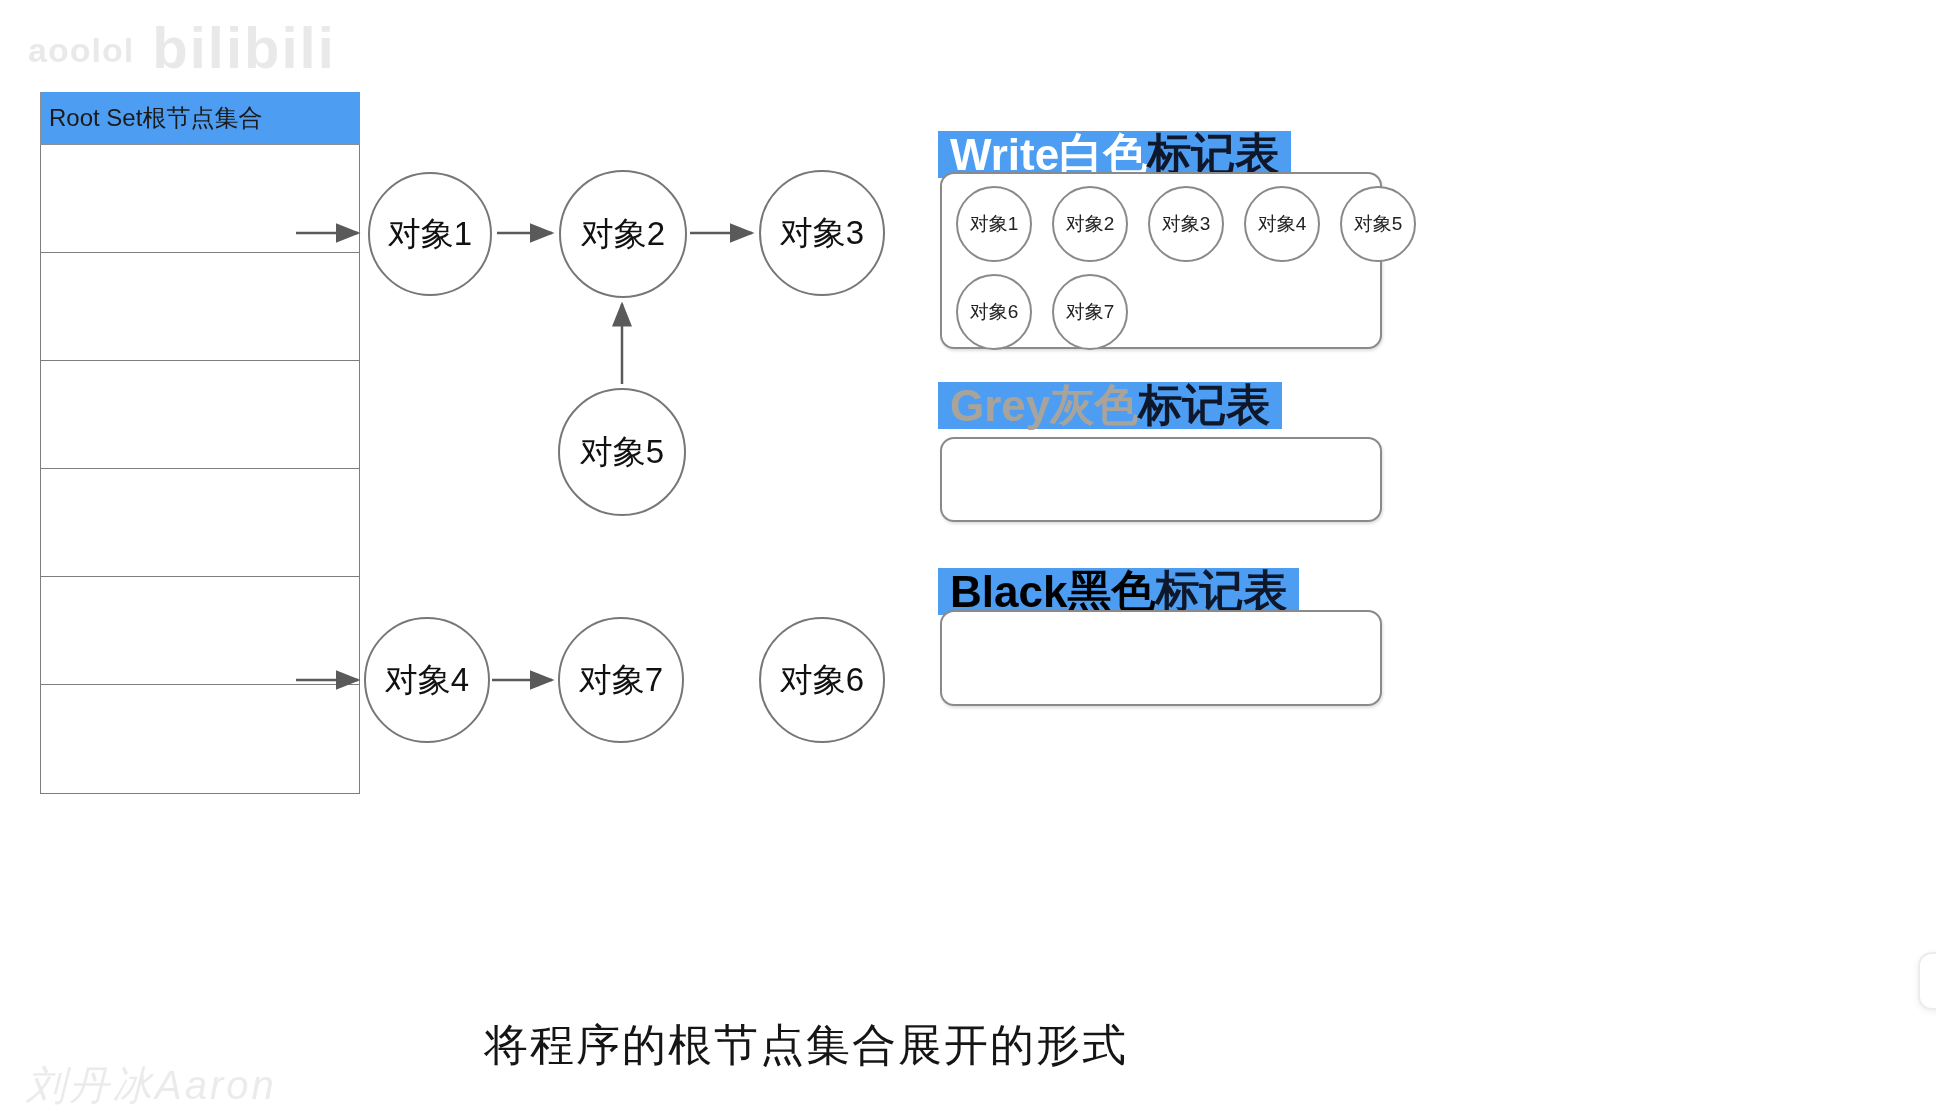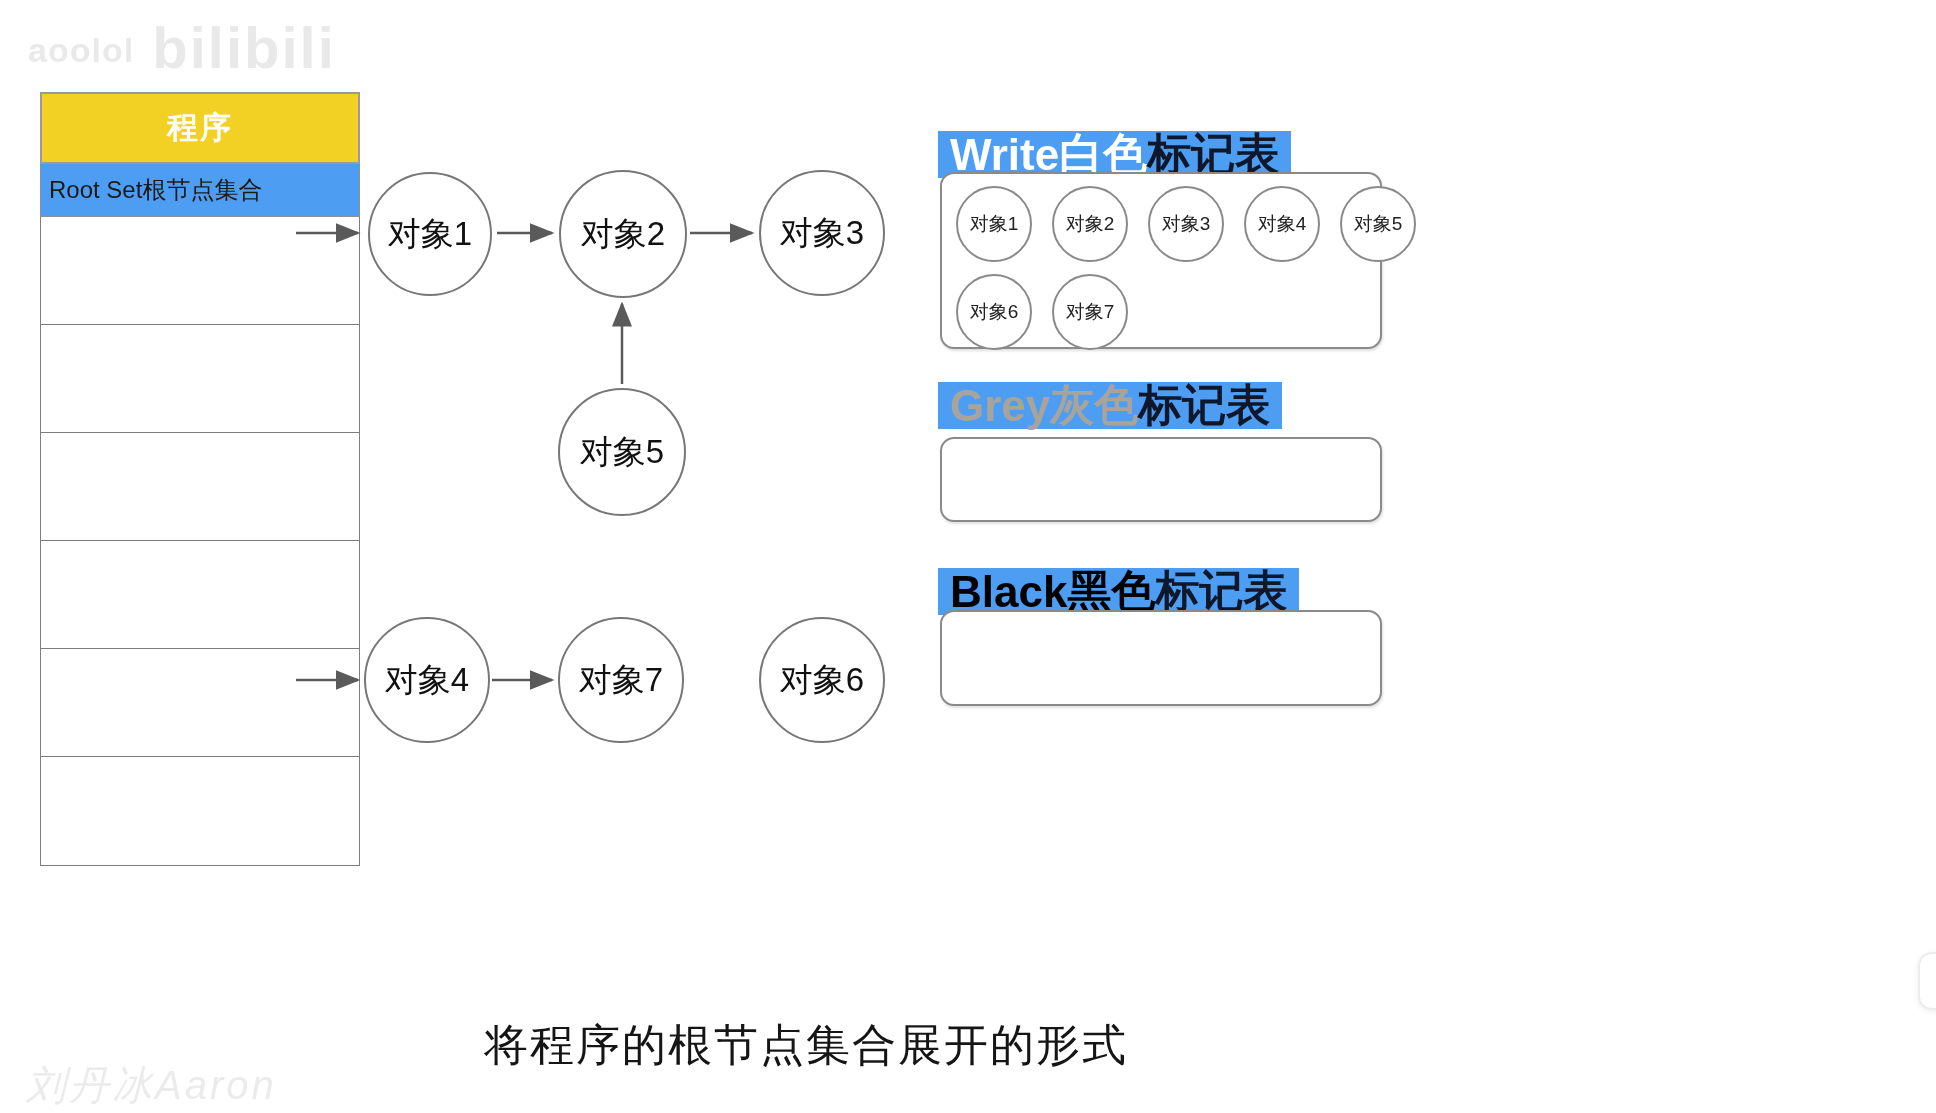--- a/index.html
+++ b/index.html
@@ -198,21 +198,20 @@
 
 <div id="stage">
 
   <div class="wm" id="wm-top">
     <span class="wm-small">aoolol</span>
     <span>bilibili</span>
   </div>
   <div class="wm" id="wm-bottom">刘丹冰Aaron</div>
 
   <div id="rootset">
-    <div class="prog-box">程序</div>
     <div class="rootset-head">Root Set根节点集合</div>
     <div class="rootset-rows">
       <div class="rootset-row"></div>
       <div class="rootset-row"></div>
       <div class="rootset-row"></div>
       <div class="rootset-row"></div>
       <div class="rootset-row"></div>
       <div class="rootset-row"></div>
     </div>
   </div>

